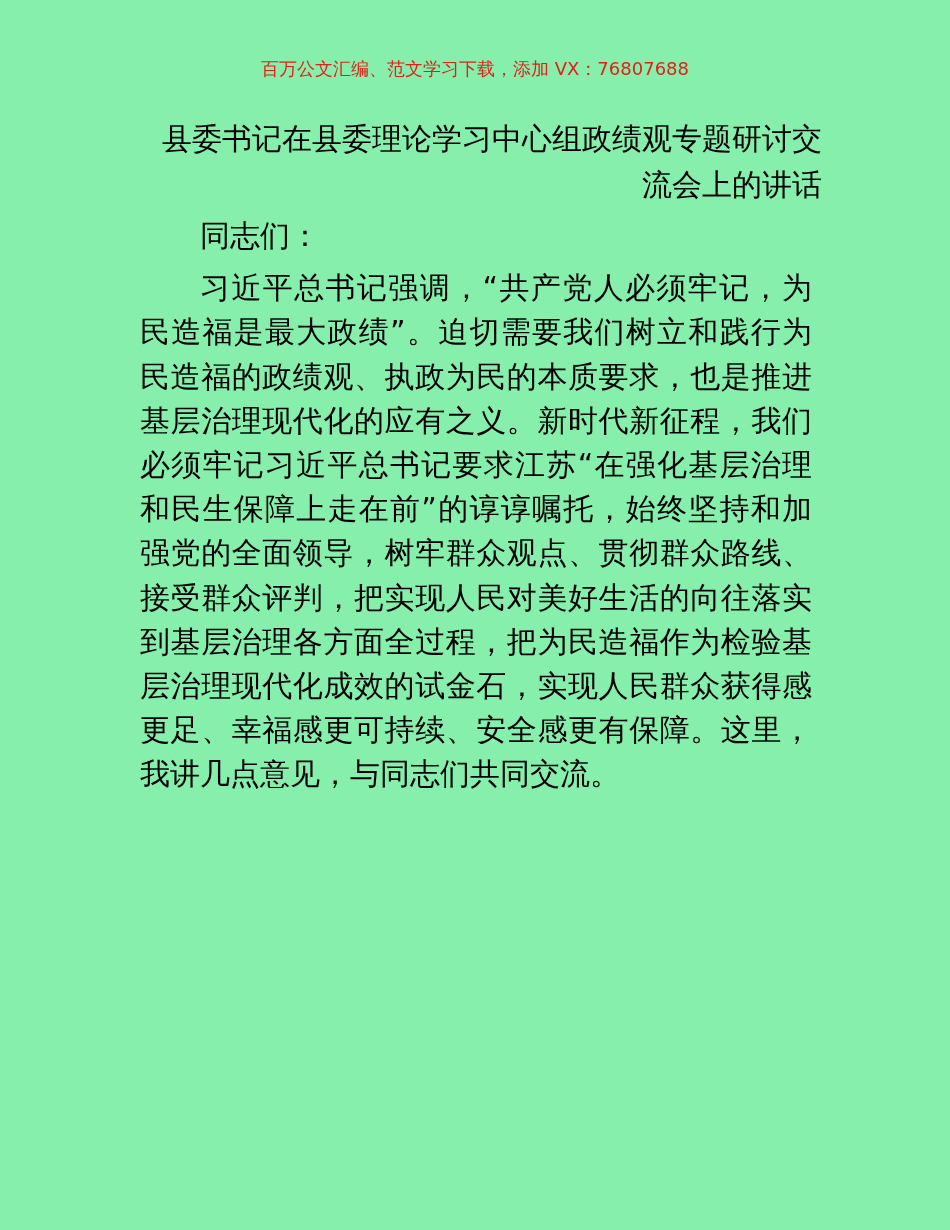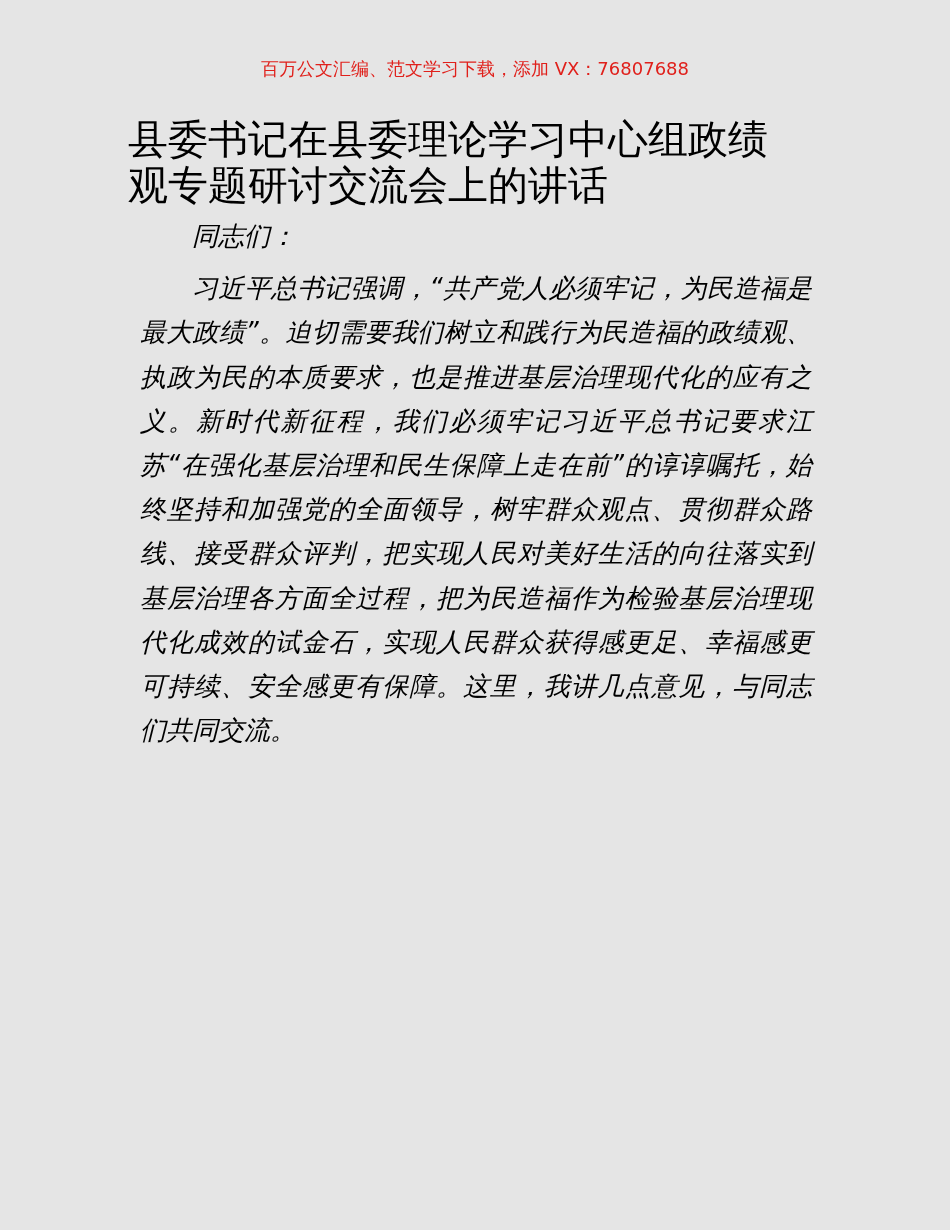--- a/index.html
+++ b/index.html
@@ -13,53 +13,52 @@
       position: relative;
       overflow: hidden;
       font-family: "DejaVu Sans", "Liberation Sans", sans-serif;
       color: #000000;
     }
     .page {
       position: absolute;
       left: 0; top: 0;
       width: 950px;
       height: 1230px;
-      background: #e5e5e5;
+      background: #86efac;
     }
     .header-banner {
       position: absolute;
       top: 56px;
       left: 0;
       width: 950px;
       text-align: center;
       font-size: 18px;
       line-height: 26px;
       color: #e0201b;
       letter-spacing: 0px;
     }
     .doc-title {
       position: absolute;
       top: 116px;
-      left: 128px;
+      left: 152px;
       width: 670px;
-      text-align: left;
-      font-size: 40px;
+      text-align: right;
+      font-size: 30px;
       line-height: 46px;
       color: #000000;
     }
     .doc-body {
       position: absolute;
       top: 214px;
       left: 140px;
       width: 672px;
-      font-size: 26px;
+      font-size: 30px;
       line-height: 44.2px;
       color: #000000;
       text-align: justify;
-      font-style: italic;
     }
     .doc-body p {
       margin: 0 0 8px 0;
       text-indent: 2em;
     }
     .doc-body p.salutation {
       margin-bottom: 8px;
     }
   </style>
 </head>

